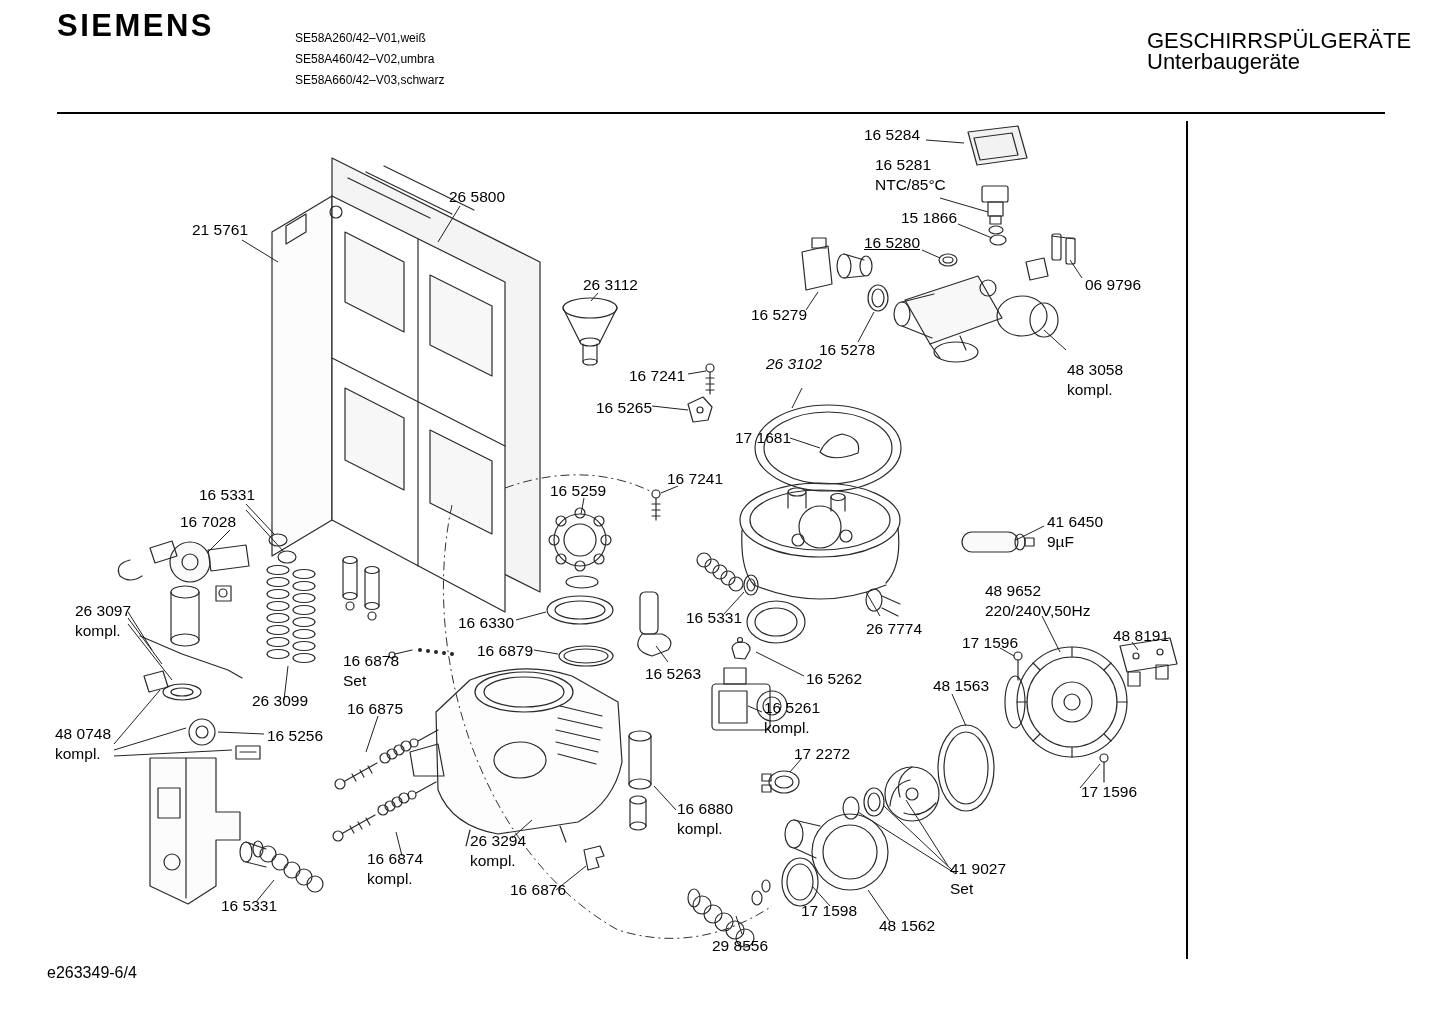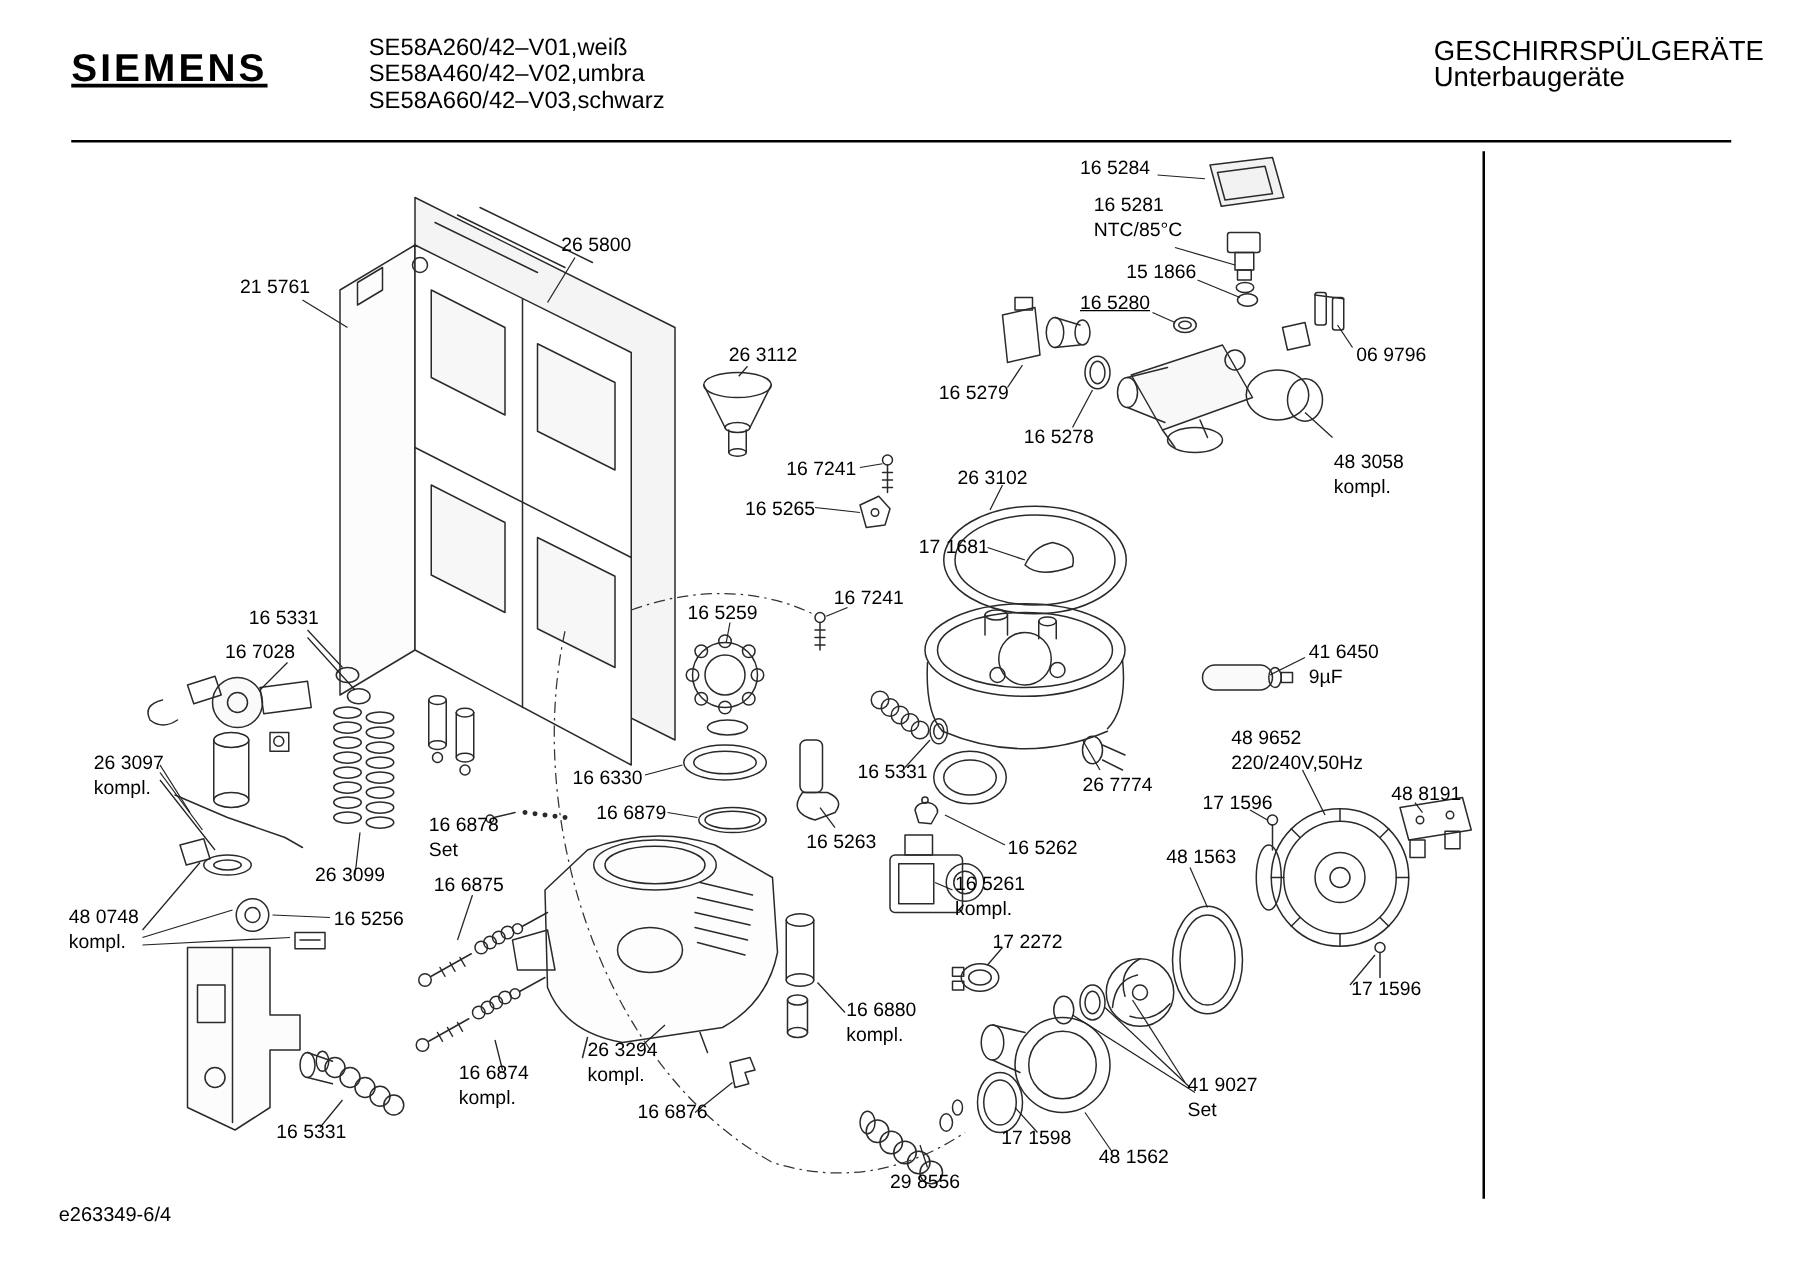--- a/index.html
+++ b/index.html
@@ -3,26 +3,26 @@
 <meta charset="utf-8">
 <style>
   * { margin:0; padding:0; box-sizing:border-box; }
   html,body { background:#fff; }
   body {
     width:1442px; height:1019px; position:relative; overflow:hidden;
     font-family:"Liberation Sans", sans-serif; color:#000;
   }
   .page { position:absolute; inset:0; }
   .brand {
-    position:absolute; left:57px; top:37px;
-    font-size:31px; font-weight:bold; letter-spacing:2.5px;text-decoration:underline;
+    position:absolute; left:57px; top:8px;
+    font-size:31px; font-weight:bold; letter-spacing:2.5px;
   }
   .models {
     position:absolute; left:295px; top:28px;
-    font-size:19px; line-height:21px;
+    font-size:12px; line-height:21px;
   }
   .category {
     position:absolute; left:1147px; top:30px;
     font-size:22px; line-height:21px;
   }
   .header-rule { position:absolute; left:57px; top:112px; width:1328px; height:2px; background:#000; }
   .right-rule  { position:absolute; left:1186px; top:121px; width:2px; height:838px; background:#000; }
   .diagram { position:absolute; inset:0; }
   .diagram svg { position:absolute; left:0; top:0; }
   .labels { position:absolute; inset:0; pointer-events:none; }
@@ -512,21 +512,21 @@
 NTC/85°C</div>
         <div class="part-label" style="left: 901px; top: 208px;">15 1866</div>
         <div class="part-label" style="left: 864px; top: 233px; text-decoration: underline;">16 5280</div>
         <div class="part-label" style="left: 1085px; top: 275px;">06 9796</div>
         <div class="part-label" style="left: 751px; top: 305px;">16 5279</div>
         <div class="part-label" style="left: 819px; top: 340px;">16 5278</div>
         <div class="part-label" style="left: 1067px; top: 360px;">48 3058
 kompl.</div>
         <div class="part-label" style="left: 629px; top: 366px;">16 7241</div>
         <div class="part-label" style="left: 596px; top: 398px;">16 5265</div>
-        <div class="part-label" style="left: 766px; top: 373px;">26 3102</div>
+        <div class="part-label" style="left: 766px; top: 354px; font-style: italic;">26 3102</div>
         <div class="part-label" style="left: 735px; top: 428px;">17 1681</div>
         <div class="part-label" style="left: 550px; top: 481px;">16 5259</div>
         <div class="part-label" style="left: 667px; top: 469px;">16 7241</div>
         <div class="part-label" style="left: 1047px; top: 512px;">41 6450
 9µF</div>
         <div class="part-label" style="left: 199px; top: 485px;">16 5331</div>
         <div class="part-label" style="left: 180px; top: 512px;">16 7028</div>
         <div class="part-label" style="left: 985px; top: 581px;">48 9652
 220/240V,50Hz</div>
         <div class="part-label" style="left: 866px; top: 619px;">26 7774</div>

